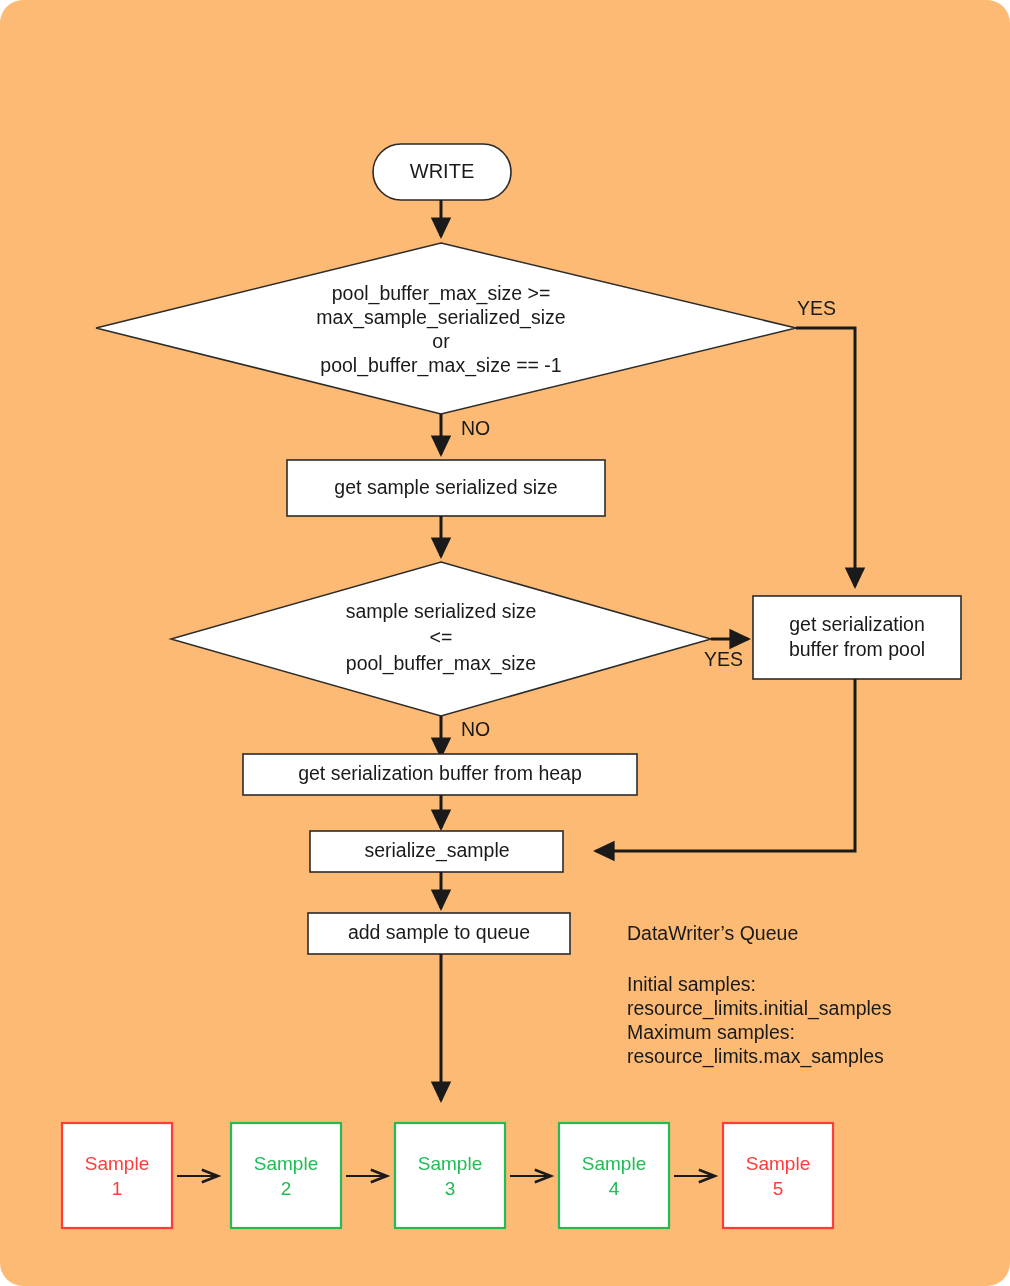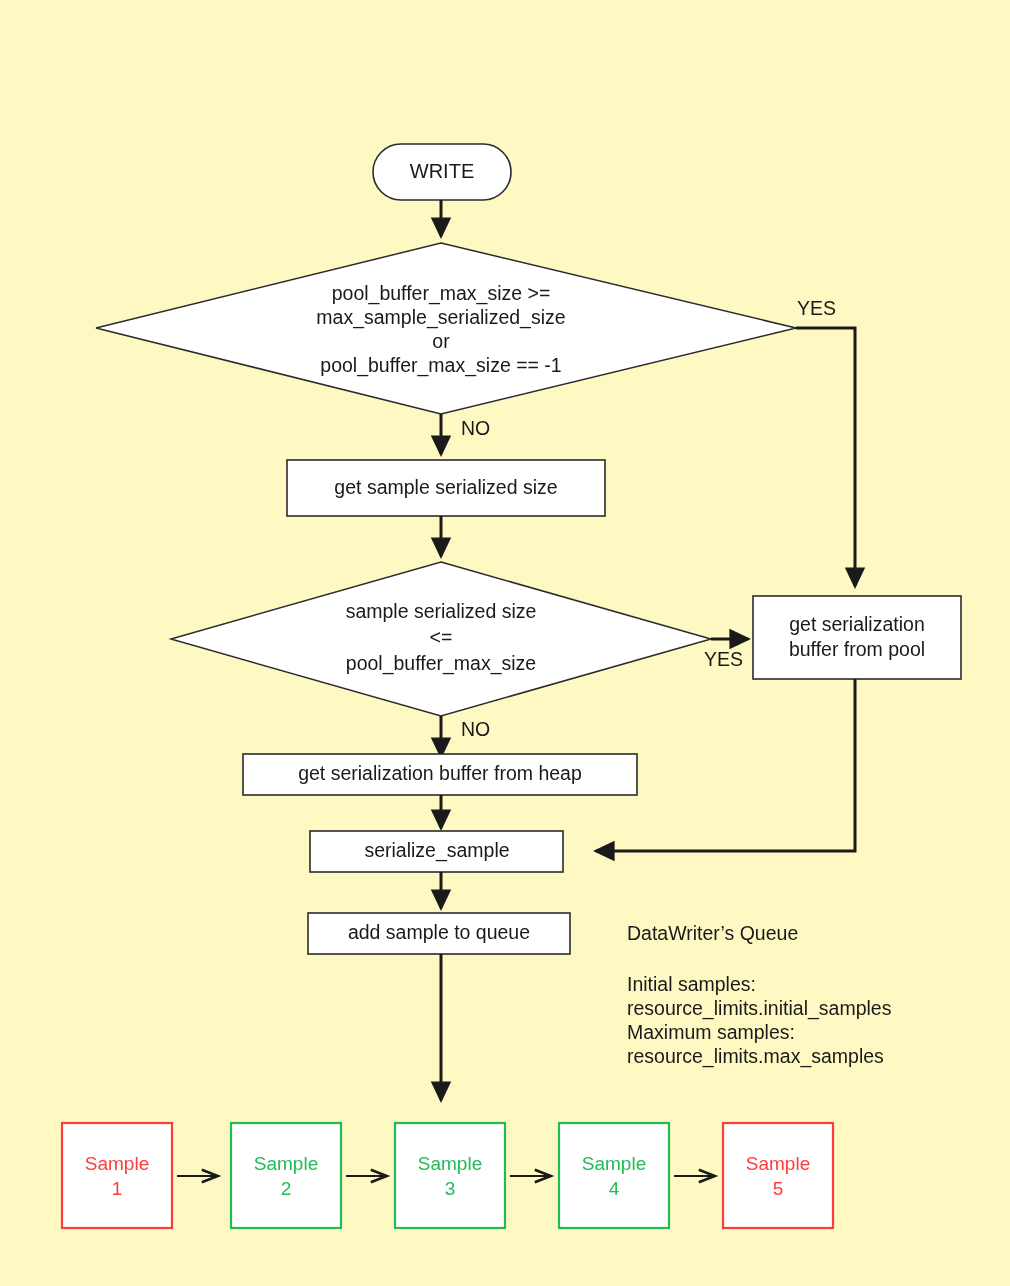--- a/index.html
+++ b/index.html
@@ -10,21 +10,22 @@
   body {
     width: 1010px;
     height: 1286px;
     font-family: "Liberation Sans", sans-serif;
     overflow: hidden;
   }
   #diagram-root {
     position: relative;
     width: 1010px;
     height: 1286px;
-    background: #fef9c3;
+    background: #fdba74;
+    border-radius: 23px;
   }
   svg.flow {
     display: block;
     width: 1010px;
     height: 1286px;
   }
   .shape-stroke {
     fill: #ffffff;
     stroke: #2b2b2b;
     stroke-width: 1.6;

